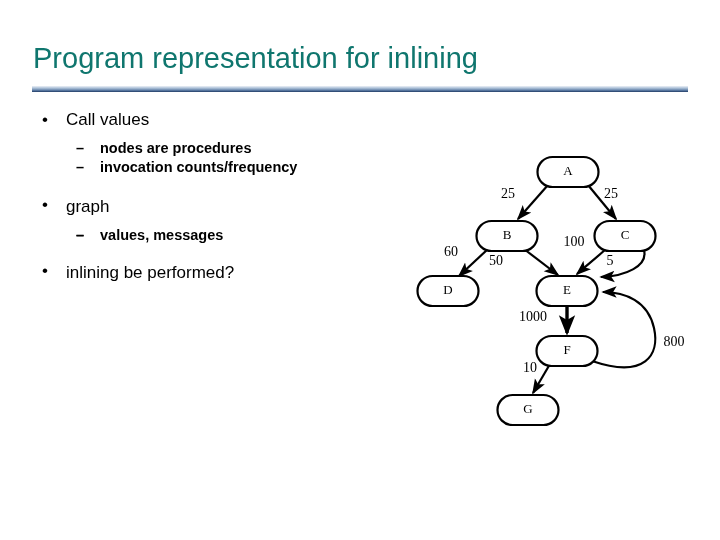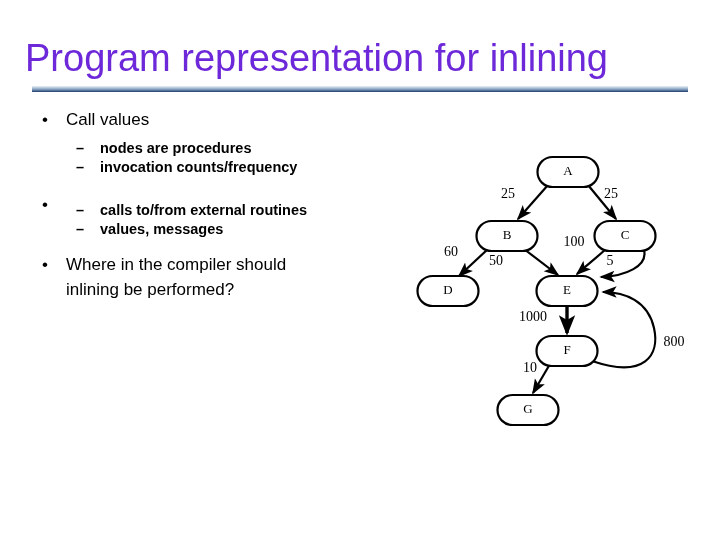--- a/index.html
+++ b/index.html
@@ -18,26 +18,26 @@
     position: absolute;
     left: 0; top: 0;
     width: 720px;
     height: 540px;
     background: #ffffff;
   }
 
   
   #slide-title {
     position: absolute;
-    left: 25px;
+    left: 33px;
     top: 40px;
     width: 650px;
-    font-size: 38px;
+    font-size: 29px;
     line-height: 36px;
-    color: #6d28d9;
+    color: #0f766e;
     font-family: "Liberation Sans", sans-serif;
     font-weight: normal;
     letter-spacing: 0px;
     white-space: nowrap;
   }
   #title-rule {
     position: absolute;
     left: 32px;
     top: 86px;
     width: 656px;
@@ -160,37 +160,38 @@
     </div>
     <div class="bullet-l2">
       <span>invocation counts/frequency</span>
     </div>
 
     <div class="gap-lg"></div>
 
     <div class="bullet-l1">
       <span class="dot">•</span>
     </div>
+    <div class="bullet-l1">
+      <span>graph</span>
+    </div>
     <div class="gap-sm"></div>
     <div class="bullet-l2">
       <span class="dash">–</span>
-      <span>calls to/from external routines</span>
     </div>
     <div class="bullet-l2">
       <span class="dash">–</span>
     </div>
     <div class="bullet-l2">
       <span>values, messages</span>
     </div>
 
     <div class="gap-md"></div>
 
     <div class="bullet-l1">
       <span class="dot">•</span>
-      <span>Where in the compiler should</span>
     </div>
     <div class="bullet-l1">
       <span>inlining be performed?</span>
     </div>
 
   </div>
 
   <div id="callgraph">
     <svg width="310" height="300" viewBox="0 0 310 300" xmlns="http://www.w3.org/2000/svg">
       <defs>

